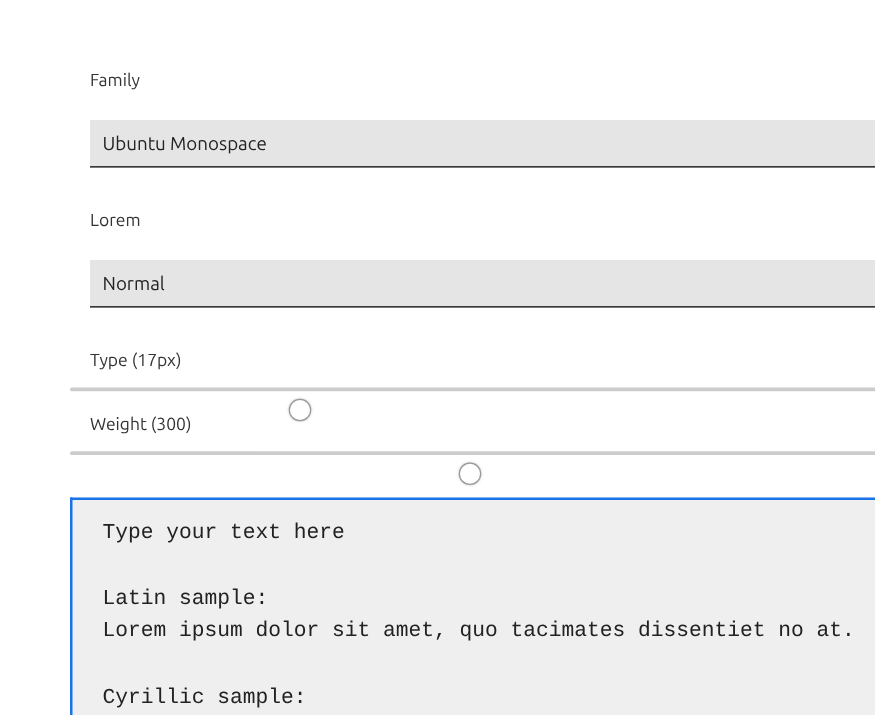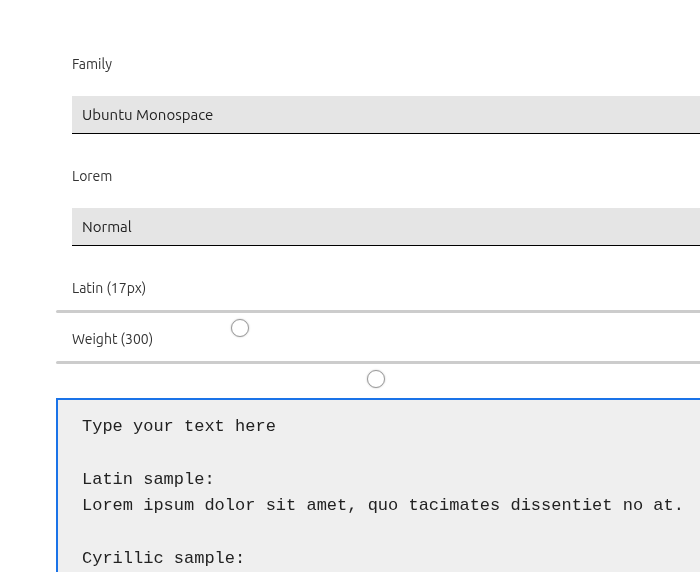--- a/index.html
+++ b/index.html
@@ -83,21 +83,21 @@
 </div>
 
 <div class="field">
   <label class="field-label">Lorem</label>
   <select class="select">
     <option>Normal</option>
   </select>
 </div>
 
 <div class="field">
-  <label class="field-label">Latin (17px)</label>
+  <label class="field-label">Type (17px)</label>
   <div class="slider-track">
     <div class="slider-fill" id="size-fill" style="width: 25.5%;"></div>
     <div class="slider-thumb" id="size-thumb" style="left: 25.5%;"></div>
   </div>
 </div>
 
 <div class="field">
   <label class="field-label">Weight (300)</label>
   <div class="slider-track">
     <div class="slider-fill" id="weight-fill" style="width: 46%;"></div>

